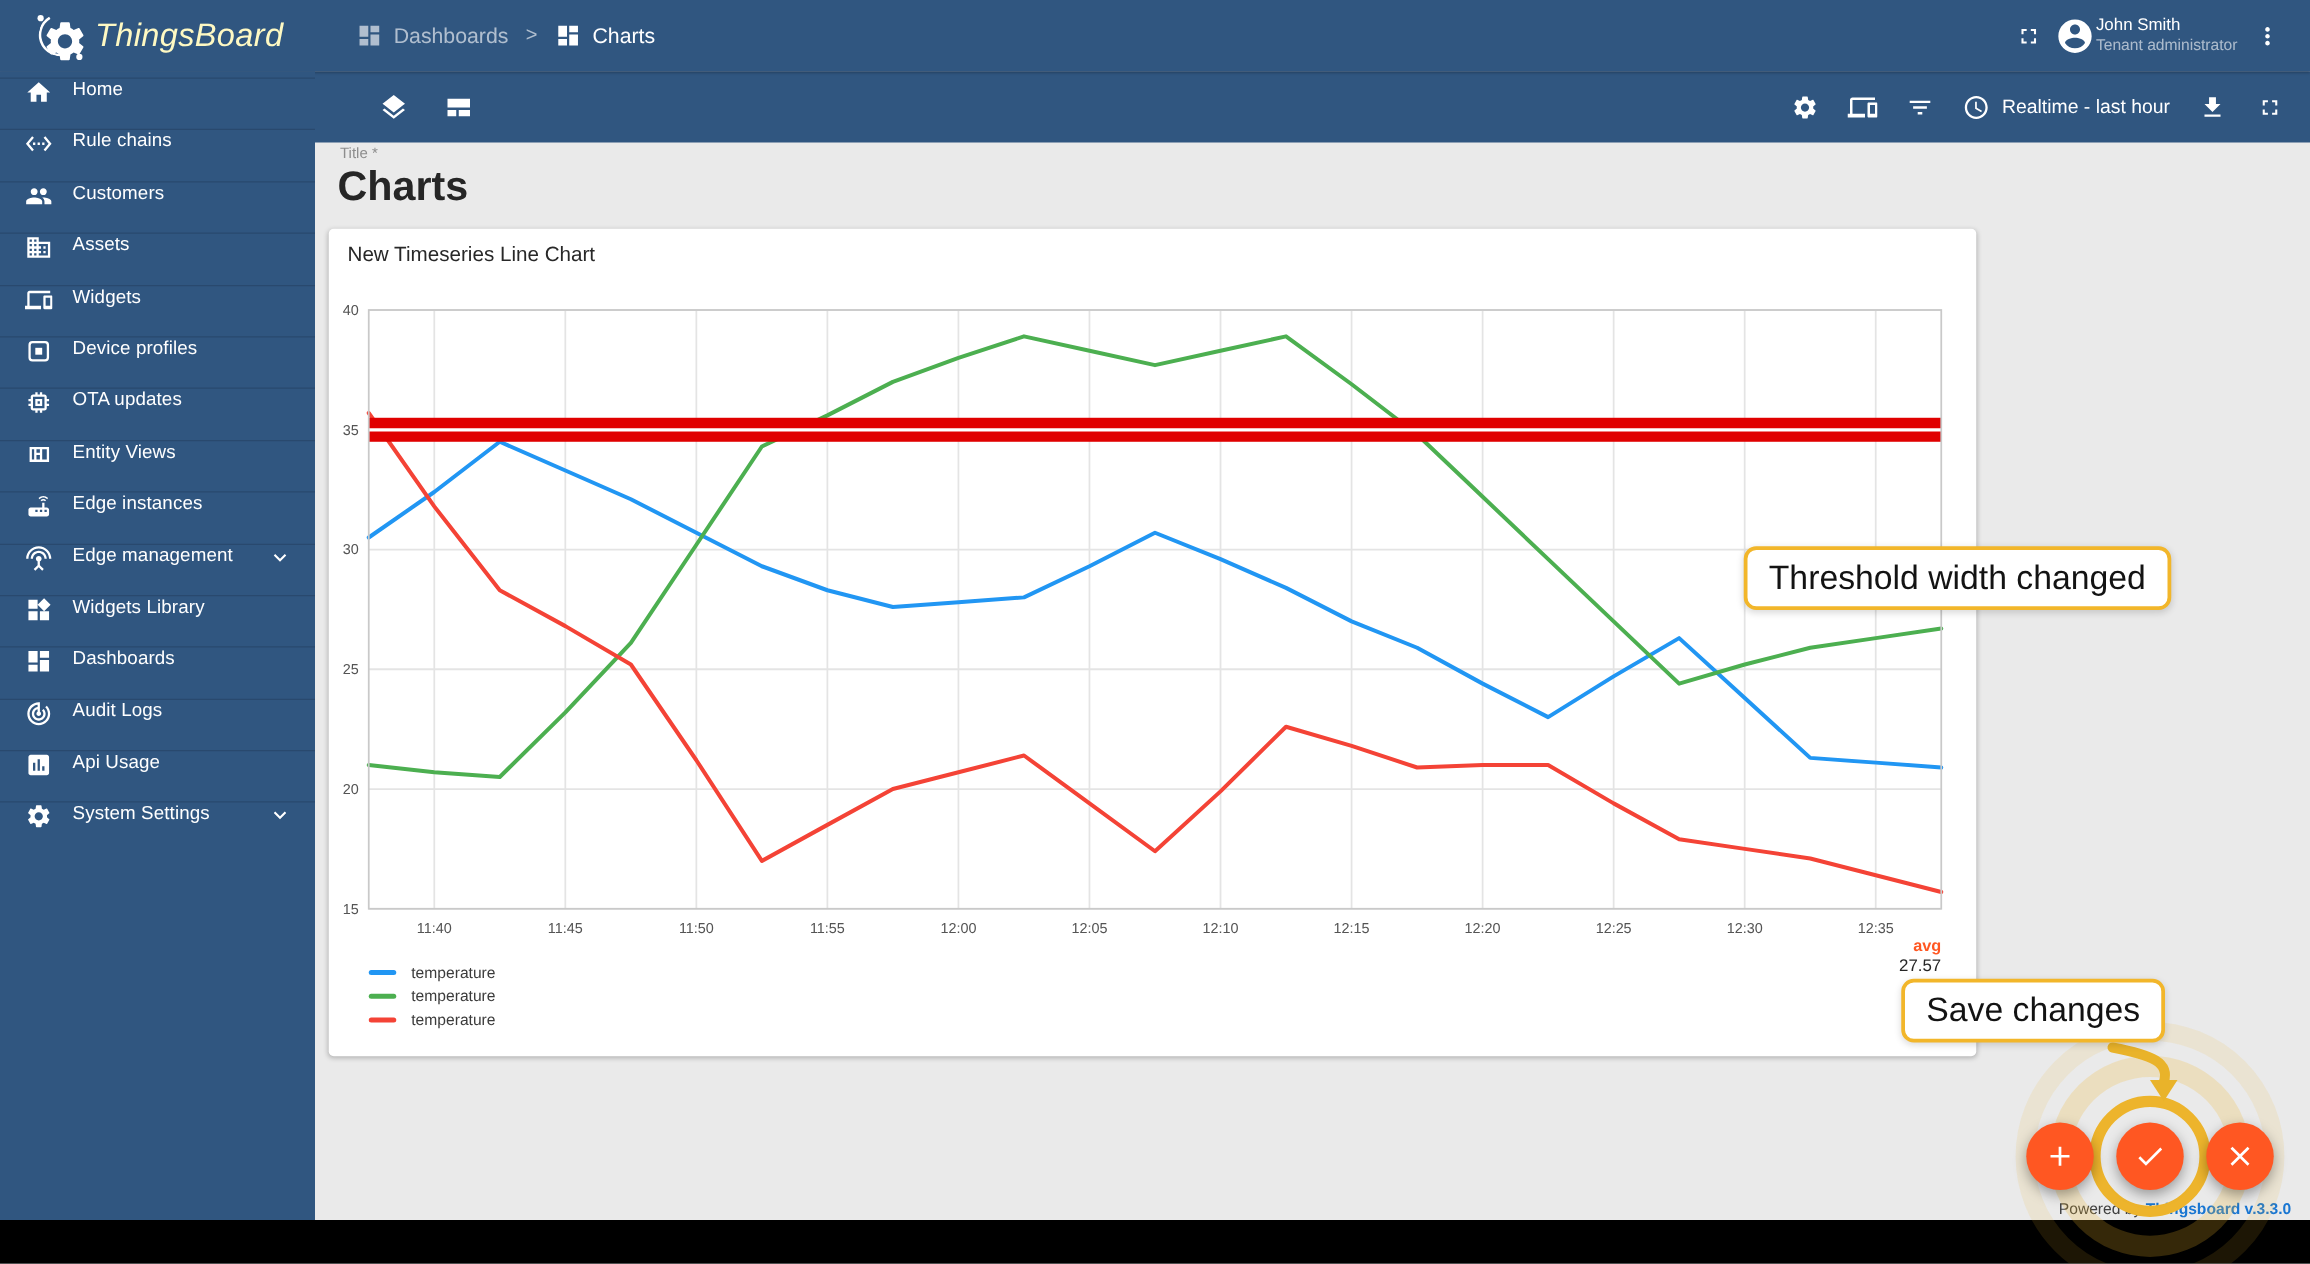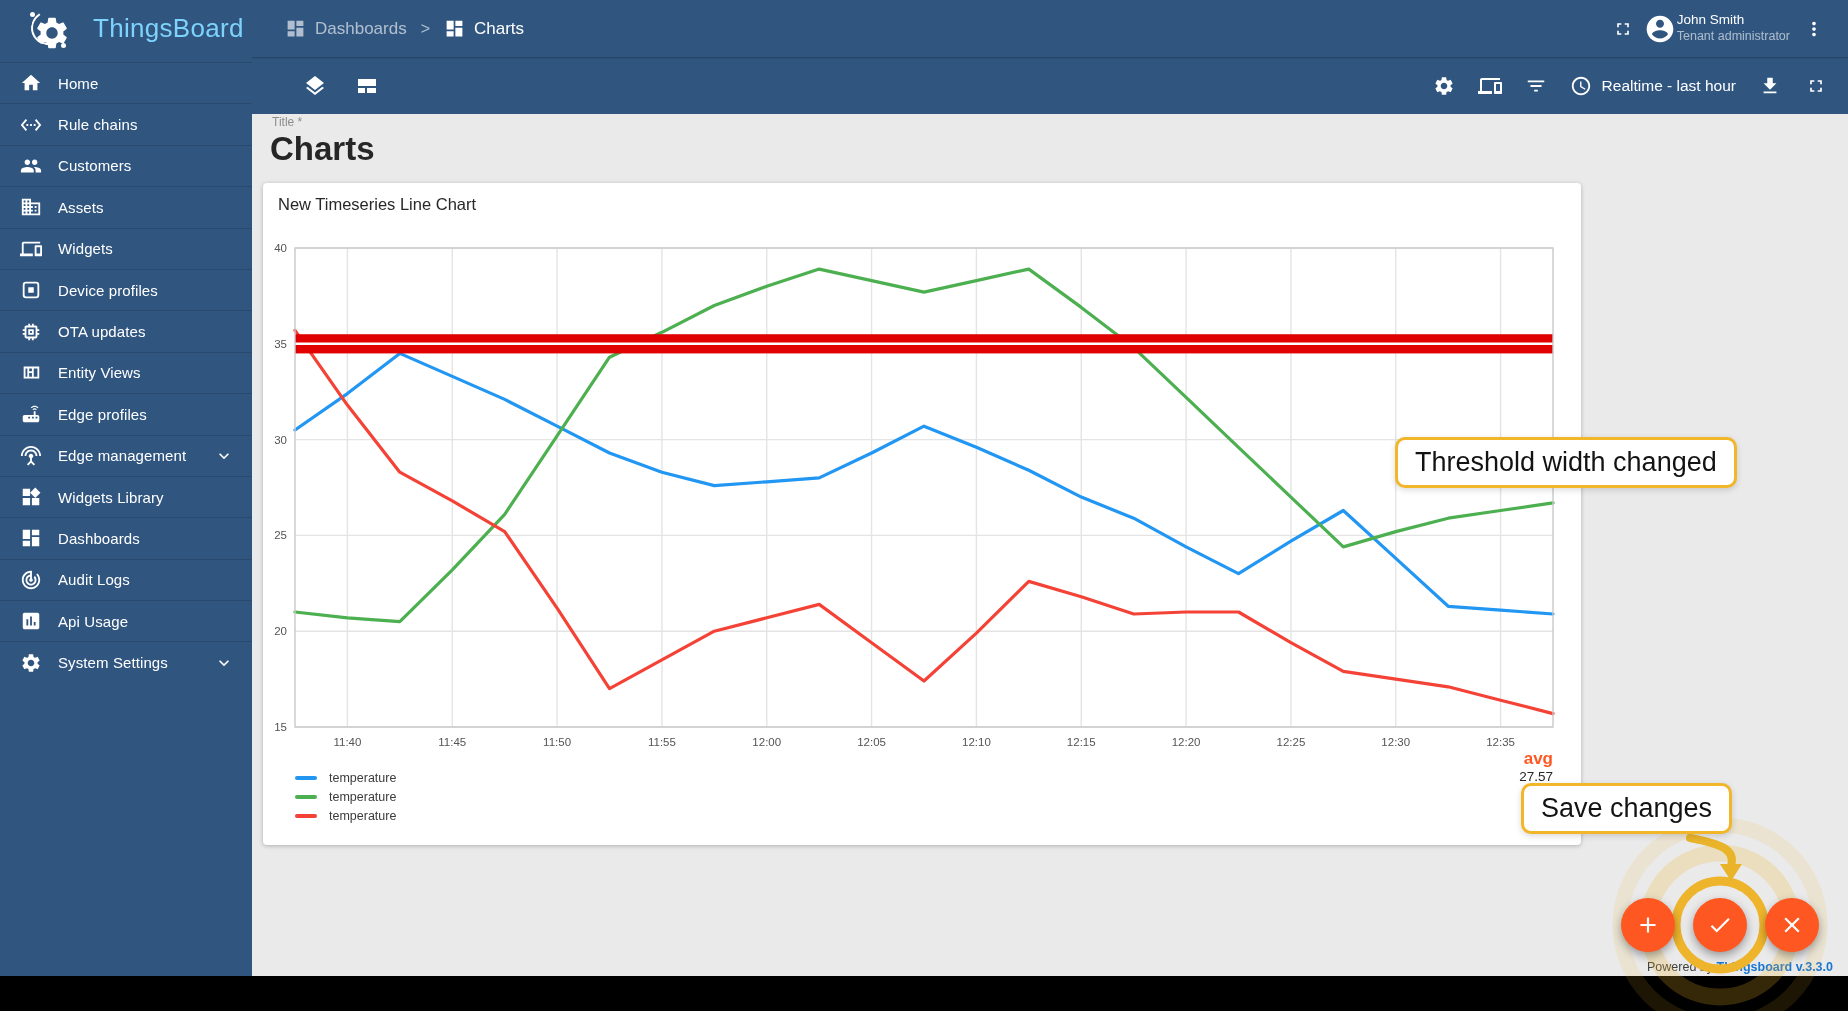--- a/index.html
+++ b/index.html
@@ -3,21 +3,21 @@
 <meta charset="utf-8">
 <style>
   * { margin:0; padding:0; box-sizing:border-box; }
   html,body { background:#000; }
   body { font-family:"Liberation Sans", sans-serif; }
   #screen { position:relative; width:1848px; height:1011px; overflow:hidden; background:#eaeaea; }
 
   
   .row1 { position:absolute; left:0; top:0; width:1848px; height:57px; background:#305680; z-index:12; box-shadow:0 1px 2px rgba(0,0,0,.25); }
   .row2 { position:absolute; left:0; top:57px; width:1848px; height:57px; background:#305680; z-index:11; }
-  .logo { position:absolute; left:30px; top:0; height:57px; display:flex; align-items:center; gap:25px; color:#7dd3fc; cursor:pointer; }
+  .logo { position:absolute; left:30px; top:0; height:57px; display:flex; align-items:center; gap:8px; color:#fef9c3; cursor:pointer;font-style:italic; }
   .logo-glyph { width:38px; height:38px; color:#fff; position:relative; }
   .logo-glyph svg { width:30px; height:30px; position:absolute; left:3px; top:4px; }
   .logo-dot { position:absolute; width:5px; height:5px; border-radius:50%; background:#fff; }
   .logo-arc { position:absolute; width:34px; height:34px; border:2px solid transparent; border-left-color:#fff; border-bottom-color:#fff; border-radius:50%; left:1px; top:1px; transform:rotate(14deg); }
   .logo-text { font-size:26px; font-weight:400; letter-spacing:.3px; }
 
   .breadcrumb { position:absolute; left:285px; top:0; height:57px; display:flex; align-items:center; gap:14px; }
   .crumb { display:flex; align-items:center; gap:9px; cursor:pointer; }
   .crumb .icn { width:21px; height:21px; }
   .crumb-label { font-size:17px; font-weight:500; }
@@ -37,21 +37,21 @@
   .i20 { width:20px; height:20px; } .i22 { width:22px; height:22px; } .i24 { width:24px; height:24px; }
 
   .row2-left  { position:absolute; left:295px; top:57px; height:57px; display:flex; align-items:center; gap:12px; color:#fff; z-index:12; }
   .row2-right { position:absolute; right:12px; top:57px; height:57px; display:flex; align-items:center; gap:6px; color:#fff; z-index:12; }
   .timewindow { display:flex; align-items:center; gap:10px; cursor:pointer; padding:0 8px; }
   .timewindow-label { font-size:15.5px; color:#fff; white-space:nowrap; }
 
   
   .sidebar { position:absolute; left:0; top:57px; width:252px; height:919px; background:#305680; z-index:13; }
   .nav-items { margin-top:5px; }
-  .nav-item { display:flex; align-items:center; height:41.4px; padding:0 18px 0 20px; gap:16px; color:#fff; border-top:1px solid rgba(0,0,0,.14); cursor:pointer; }
+  .nav-item { display:flex; align-items:flex-start; height:41.4px; padding:0 18px 0 20px; gap:16px; color:#fff; border-top:1px solid rgba(0,0,0,.14); cursor:pointer; }
   .nav-icon { width:22px; height:22px; flex:none; }
   .nav-label { font-size:15px; font-weight:500; letter-spacing:.1px; flex:1 1 auto; white-space:nowrap; }
   .nav-chevron { width:20px; height:20px; flex:none; color:#fff; }
 
   
   .main-bg { position:absolute; left:252px; top:114px; width:1596px; height:862px; background:#eaeaea; }
   .title-label { position:absolute; left:272px; top:115px; font-size:12px; color:#8d8d8d; z-index:2; }
   .page-title { position:absolute; left:270px; top:130px; font-size:33px; font-weight:600; color:#262626; z-index:2; cursor:text; }
 
   .widget-card { position:absolute; left:263px; top:183px; width:1318px; height:662px; background:#fff; border-radius:4px; box-shadow:0 1px 4px rgba(0,0,0,.25); z-index:3; }
@@ -62,21 +62,21 @@
   .chart-wrap { position:absolute; left:0; top:0; width:1318px; height:600px; }
   .chart-wrap svg { width:1318px; height:600px; display:block; }
   .tick-text { font-family:"Liberation Sans", sans-serif; font-size:11.5px; fill:#545454; }
 
   .legend { position:absolute; left:32px; top:588px; display:flex; flex-direction:column; gap:5px; }
   .legend-row { display:flex; align-items:center; gap:12px; height:14px; cursor:pointer; }
   .legend-swatch { width:22px; height:4px; border-radius:2px; }
   .legend-label { font-size:12.5px; color:#3c3c3c; }
 
   .agg { position:absolute; right:28px; top:566px; text-align:right; line-height:1.2; }
-  .agg-label { font-size:17px; font-weight:700; color:#ff5722; }
+  .agg-label { font-size:13px; font-weight:700; color:#ff5722; }
   .agg-value { font-size:13.5px; color:#262626; }
 
   
   .hint { position:absolute; background:#fff; border:3px solid #f2b62a; border-radius:10px; color:#131313; font-size:27px; padding:7px 17px; white-space:nowrap; z-index:40; box-shadow:0 2px 6px rgba(0,0,0,.15); }
   .hint-threshold { left:1395px; top:437px; }
   .hint-save { left:1521px; top:783px; }
 
   
   .fab { position:absolute; width:54px; height:54px; border-radius:50%; background:#ff5722; color:#fff; display:flex; align-items:center; justify-content:center; box-shadow:0 4px 10px rgba(0,0,0,.35); cursor:pointer; z-index:36; border:none; }
   .fab .icn { width:26px; height:26px; }
@@ -284,21 +284,21 @@
             </svg>
           </span>
           <span class="nav-label">Entity Views</span>
         </div>
         <div class="nav-item">
           <span class="icn nav-icon">
             <svg viewBox="0 0 24 24">
               <path d="M20.2 4.9C19 3.7 17.5 3 16 3s-3 .7-4.2 1.9l.9.9C13.6 4.9 14.8 4.4 16 4.4s2.4.5 3.3 1.4l.9-.9zm-1.8 1.8C17.7 6 16.9 5.7 16 5.7s-1.7.3-2.4 1l.9.9c.4-.4 1-.6 1.5-.6s1.1.2 1.5.6l.9-.9zM19 13h-2V9h-2v4H5c-1.1 0-2 .9-2 2v4c0 1.1.9 2 2 2h14c1.1 0 2-.9 2-2v-4c0-1.1-.9-2-2-2zm-8 4H9v-2h2v2zm4 0h-2v-2h2v2zm4 0h-2v-2h2v2z"></path>
             </svg>
           </span>
-          <span class="nav-label">Edge profiles</span>
+          <span class="nav-label">Edge instances</span>
         </div>
         <div class="nav-item">
           <span class="icn nav-icon">
             <svg viewBox="0 0 24 24">
               <path d="M12 5c-3.87 0-7 3.13-7 7h2c0-2.76 2.24-5 5-5s5 2.24 5 5h2c0-3.87-3.13-7-7-7zm1 9.29c.88-.39 1.5-1.26 1.5-2.29 0-1.38-1.12-2.5-2.5-2.5S9.5 10.62 9.5 12c0 1.02.62 1.9 1.5 2.29v3.3L7.59 21 9 22.41l3-3 3 3L16.41 21 13 17.59v-3.3zM12 1C5.93 1 1 5.93 1 12h2c0-4.97 4.03-9 9-9s9 4.03 9 9h2c0-6.07-4.93-11-11-11z"></path>
             </svg>
           </span>
           <span class="nav-label">Edge management</span>
           <span class="icn nav-chevron">
             <svg viewBox="0 0 24 24">

